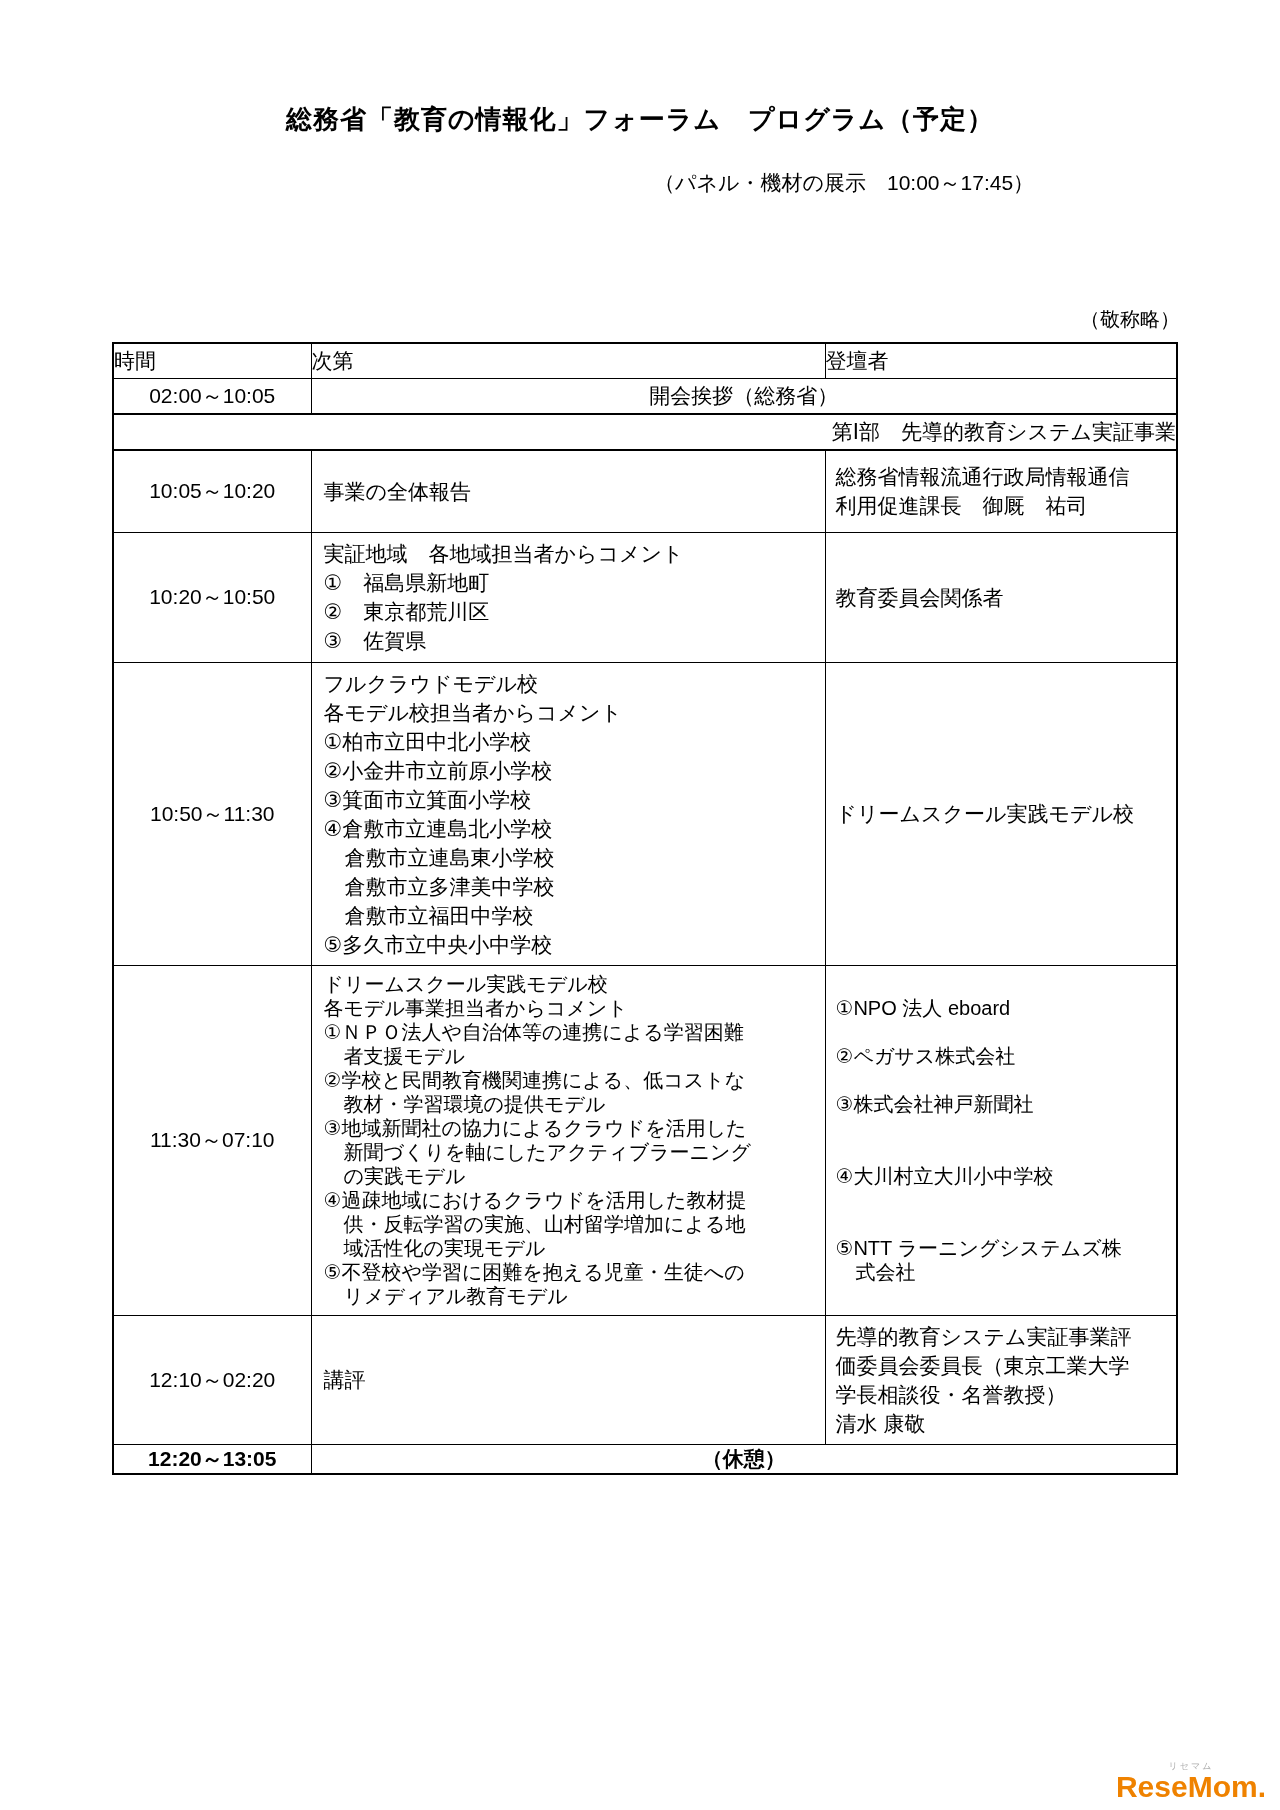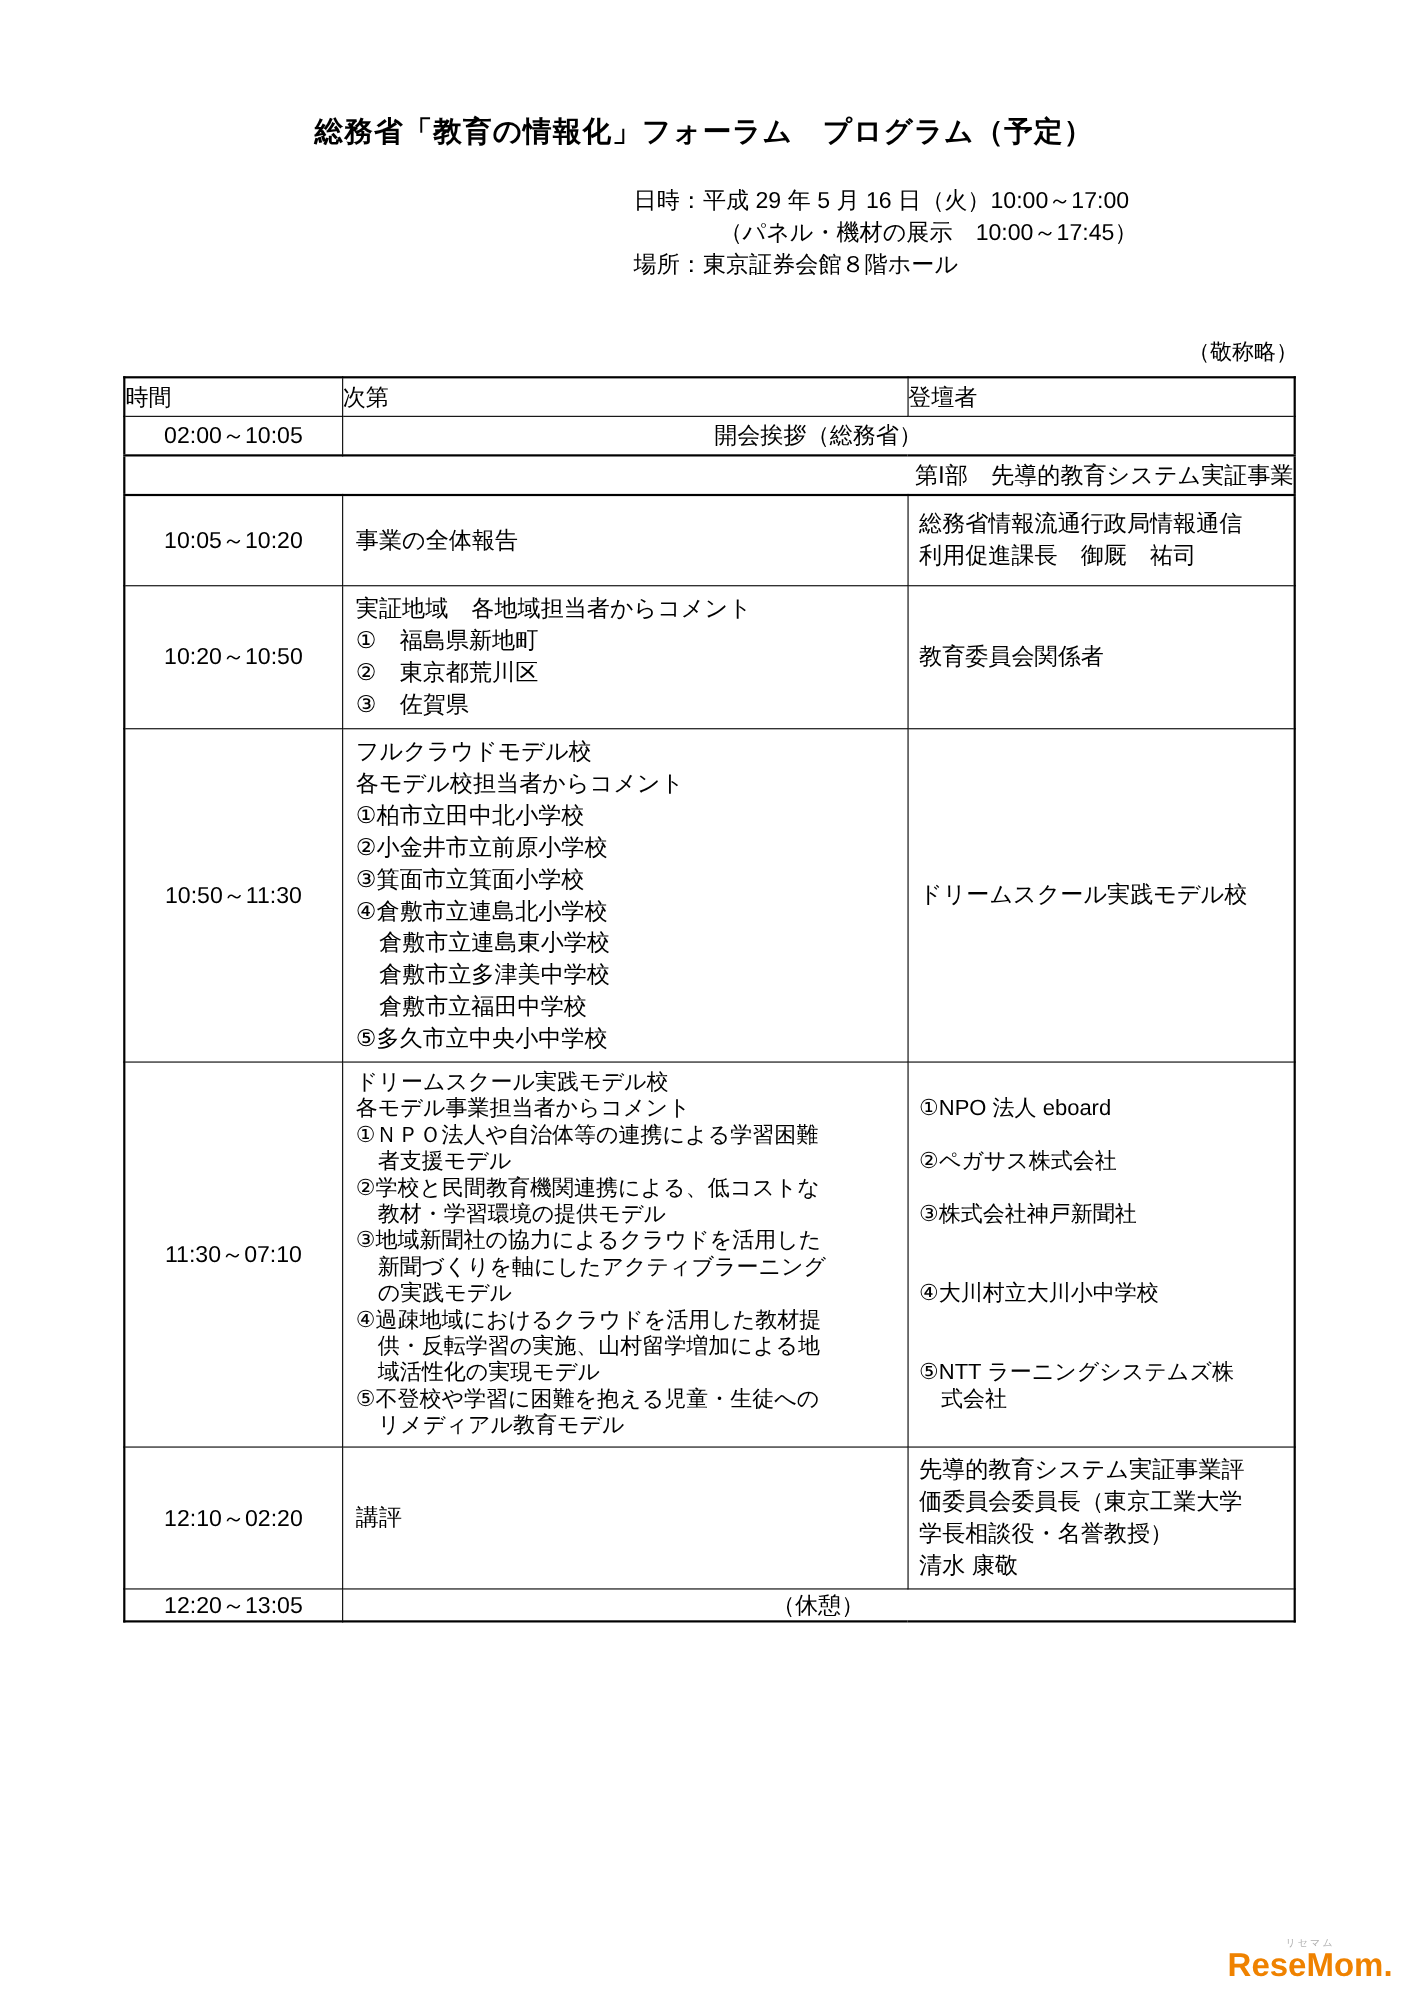--- a/index.html
+++ b/index.html
@@ -57,21 +57,21 @@
 
   tr.r0 td { height:36px; }
   tr.r1 td { height:36px;text-align:right; }
   tr.r2 td { height:82px; }
   tr.r3 td { height:130px; }
   tr.r4 td { height:290px; }
   tr.r5 td { height:350px; }
   tr.r5 td.agenda  { line-height:24px; font-size:20px; padding:4px 12px; }
   tr.r5 td.speaker { line-height:24px; font-size:20px; padding:4px 10px; }
   tr.r6 td { height:128px;margin-left:45px; }
-  tr.r7 td { height:28px; }
+  tr.r7 td { height:28px;font-weight:bold; }
 
   .watermark {
     position:absolute; right:14px; bottom:8px;
     text-align:right; line-height:1;
   }
   .watermark .kana {
     display:block; font-size:9px; color:#b0b0b0; letter-spacing:2px;
     text-align:center; margin-bottom:1px;
   }
   .watermark .wordmark {
@@ -80,23 +80,21 @@
   }
 </style>
 </head>
 <body>
 
 <div class="page">
 
   <h1 class="doc-title">総務省「教育の情報化」フォーラム　プログラム（予定）</h1>
 
   <div class="meta">
-    <div>日時：平成 29 年 5 月 16 日（火）10:00～17:00</div>
     <div class="indent">（パネル・機材の展示　10:00～17:45）</div>
-    <div>場所：東京証券会館８階ホール</div>
   </div>
 
   <div class="honorifics">（敬称略）</div>
 
   <table class="program">
     <colgroup>
       <col class="c-time">
         <col class="c-agenda">
         <col class="c-speaker">
     </colgroup>

